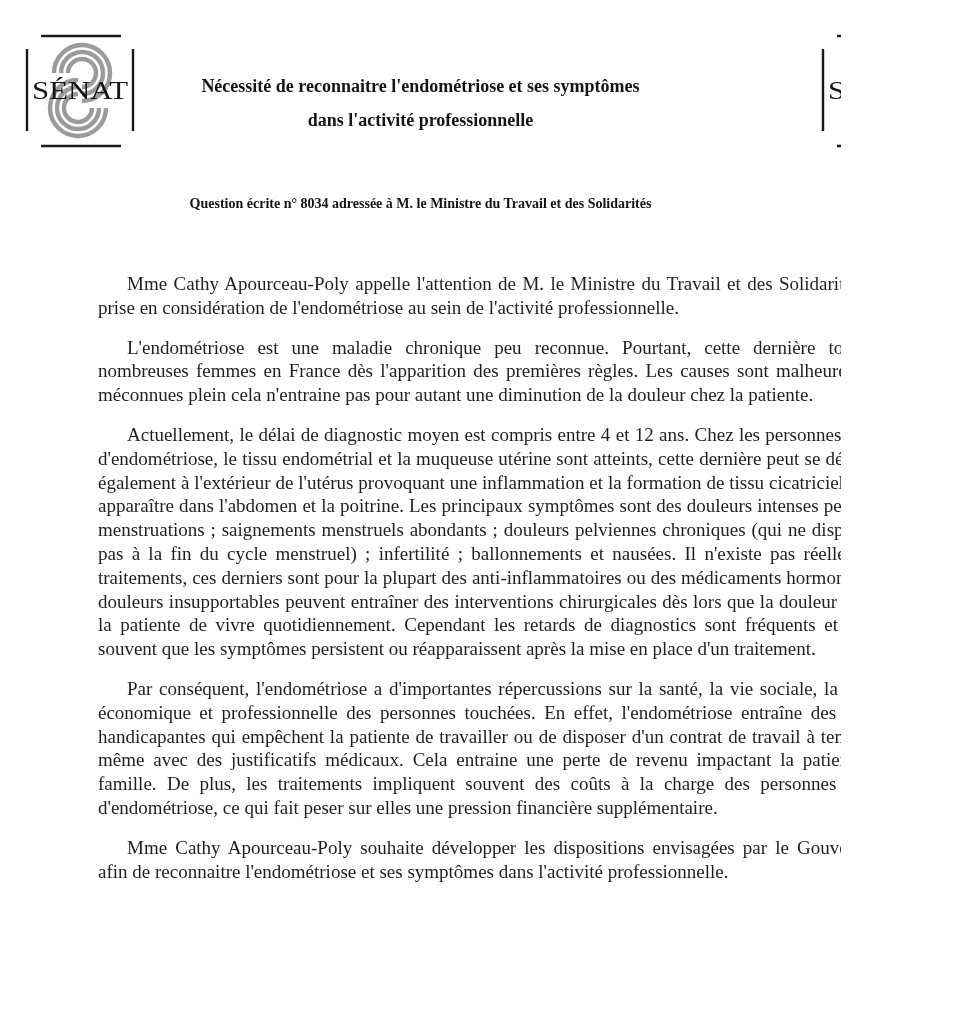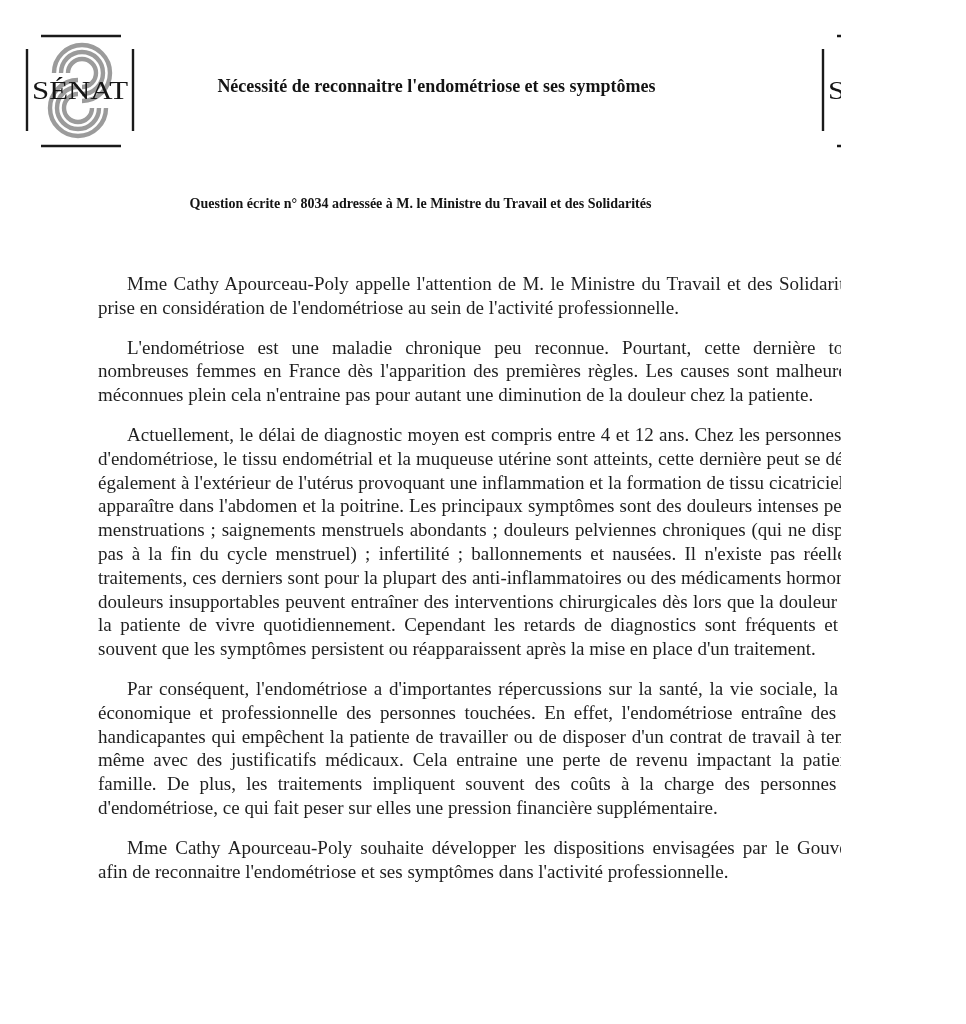--- a/index.html
+++ b/index.html
@@ -28,21 +28,20 @@
   .logo text {
     font-family: "Liberation Serif", "DejaVu Serif", serif;
     fill: #161616;
   }
   .title-block {
     position: absolute;
     top: 76px;
     left: 0;
     width: 100%;
     text-align: center;
-    padding-left: 16px;
   }
   .doc-title {
     font-size: 18px;
     font-weight: 700;
     line-height: 20px;
     color: #141414;
   }
   .doc-title + .doc-title {
     margin-top: 14px;
   }
@@ -107,20 +106,21 @@
         <circle cx="54" cy="80" r="28" pathLength="100" stroke-dasharray="75 25"></circle>
         <circle cx="54" cy="80" r="21" pathLength="100" stroke-dasharray="75 25"></circle>
         <circle cx="54" cy="80" r="14" pathLength="100" stroke-dasharray="75 25"></circle>
       </g>
       <text x="56" y="71" text-anchor="middle" font-size="26" textLength="96" lengthAdjust="spacingAndGlyphs">SÉNAT</text>
     </svg>
   </div>
 
   <div class="title-block">
     <div class="doc-title">Nécessité de reconnaitre l'endométriose et ses symptômes</div>
+    <div class="doc-title">dans l'activité professionnelle</div>
   </div>
 
   <div class="question-heading">Question écrite n° 8034 adressée à M. le Ministre du Travail et des Solidarités</div>
 
   <div class="body-text">
     <p>Mme Cathy Apourceau-Poly appelle l'attention de M. le Ministre du Travail et des Solidarités sur la prise en considération de l'endométriose au sein de l'activité professionnelle.</p>
     <p>L'endométriose est une maladie chronique peu reconnue. Pourtant, cette dernière touche de nombreuses femmes en France dès l'apparition des premières règles. Les causes sont malheureusement méconnues plein cela n'entraine pas pour autant une diminution de la douleur chez la patiente.</p>
     <p>Actuellement, le délai de diagnostic moyen est compris entre 4 et 12 ans. Chez les personnes atteintes d'endométriose, le tissu endométrial et la muqueuse utérine sont atteints, cette dernière peut se développer également à l'extérieur de l'utérus provoquant une inflammation et la formation de tissu cicatriciel pouvant apparaître dans l'abdomen et la poitrine. Les principaux symptômes sont des douleurs intenses pendant les menstruations ; saignements menstruels abondants ; douleurs pelviennes chroniques (qui ne disparaissent pas à la fin du cycle menstruel) ; infertilité ; ballonnements et nausées. Il n'existe pas réellement de traitements, ces derniers sont pour la plupart des anti-inflammatoires ou des médicaments hormonaux. Les douleurs insupportables peuvent entraîner des interventions chirurgicales dès lors que la douleur empêche la patiente de vivre quotidiennement. Cependant les retards de diagnostics sont fréquents et il arrive souvent que les symptômes persistent ou réapparaissent après la mise en place d'un traitement.</p>
     <p>Par conséquent, l'endométriose a d'importantes répercussions sur la santé, la vie sociale, la situation économique et professionnelle des personnes touchées. En effet, l'endométriose entraîne des douleurs handicapantes qui empêchent la patiente de travailler ou de disposer d'un contrat de travail à temps plein même avec des justificatifs médicaux. Cela entraine une perte de revenu impactant la patiente et sa famille. De plus, les traitements impliquent souvent des coûts à la charge des personnes atteintes d'endométriose, ce qui fait peser sur elles une pression financière supplémentaire.</p>
     <p>Mme Cathy Apourceau-Poly souhaite développer les dispositions envisagées par le Gouvernement afin de reconnaitre l'endométriose et ses symptômes dans l'activité professionnelle.</p>

